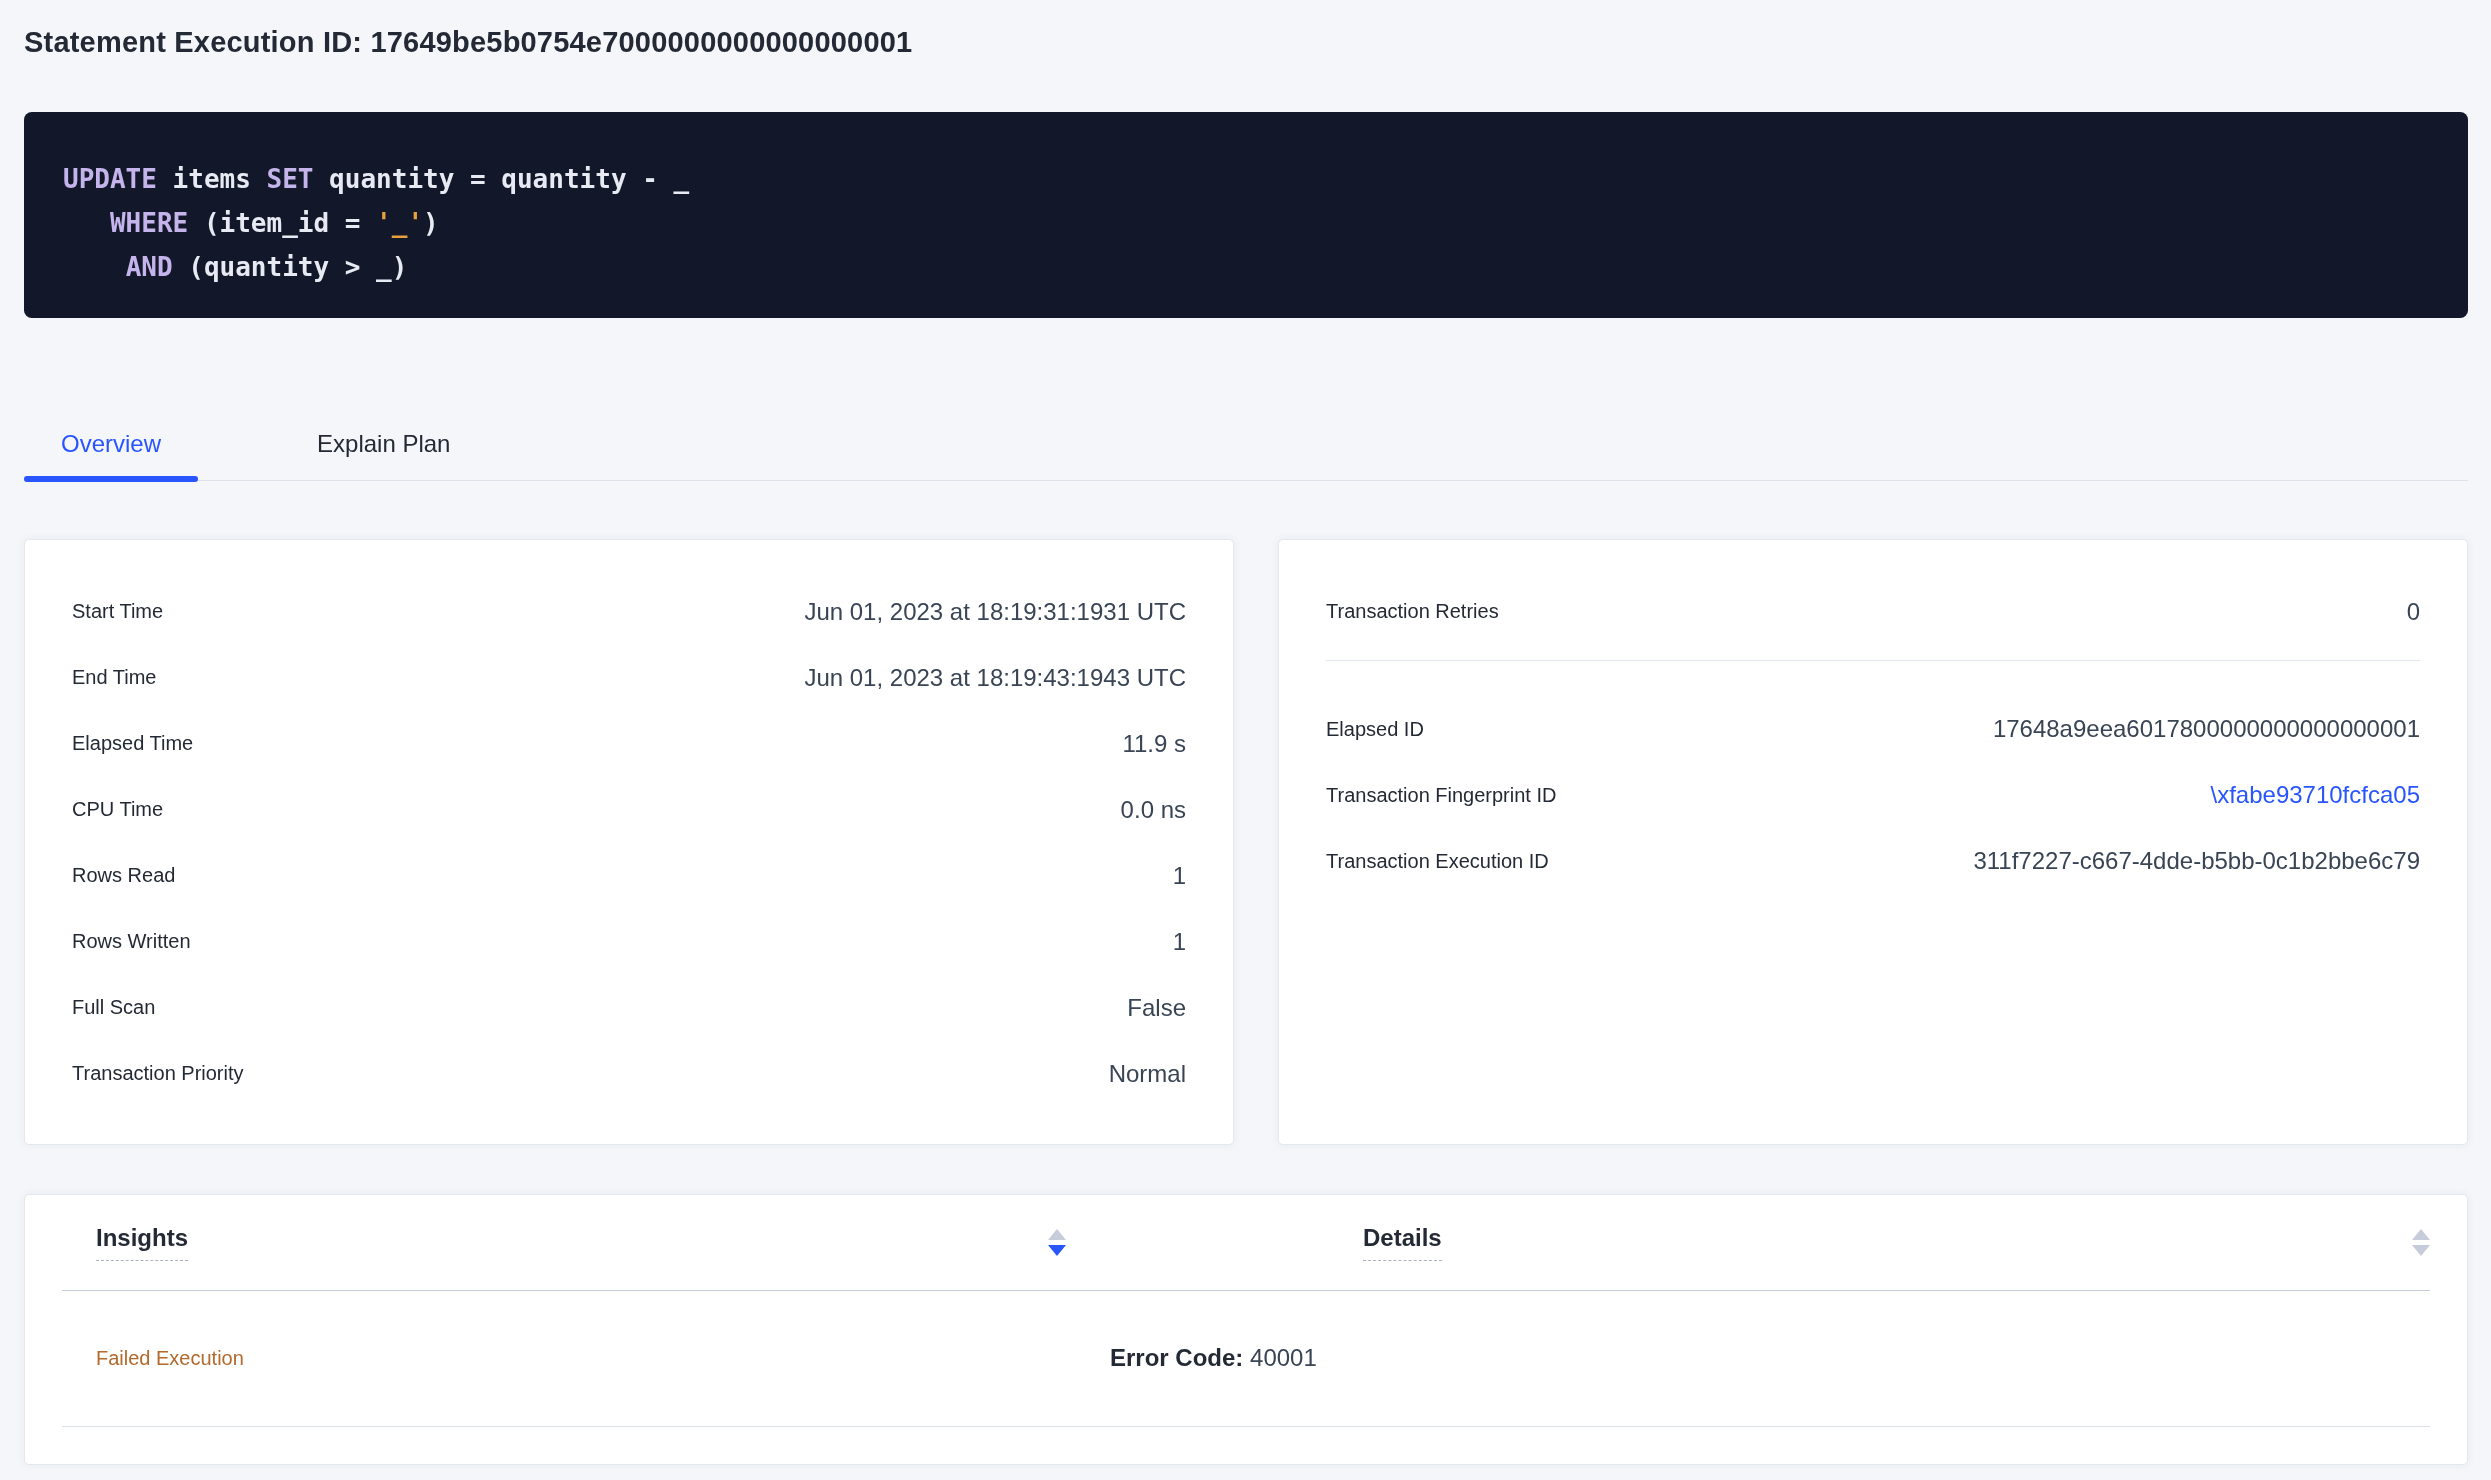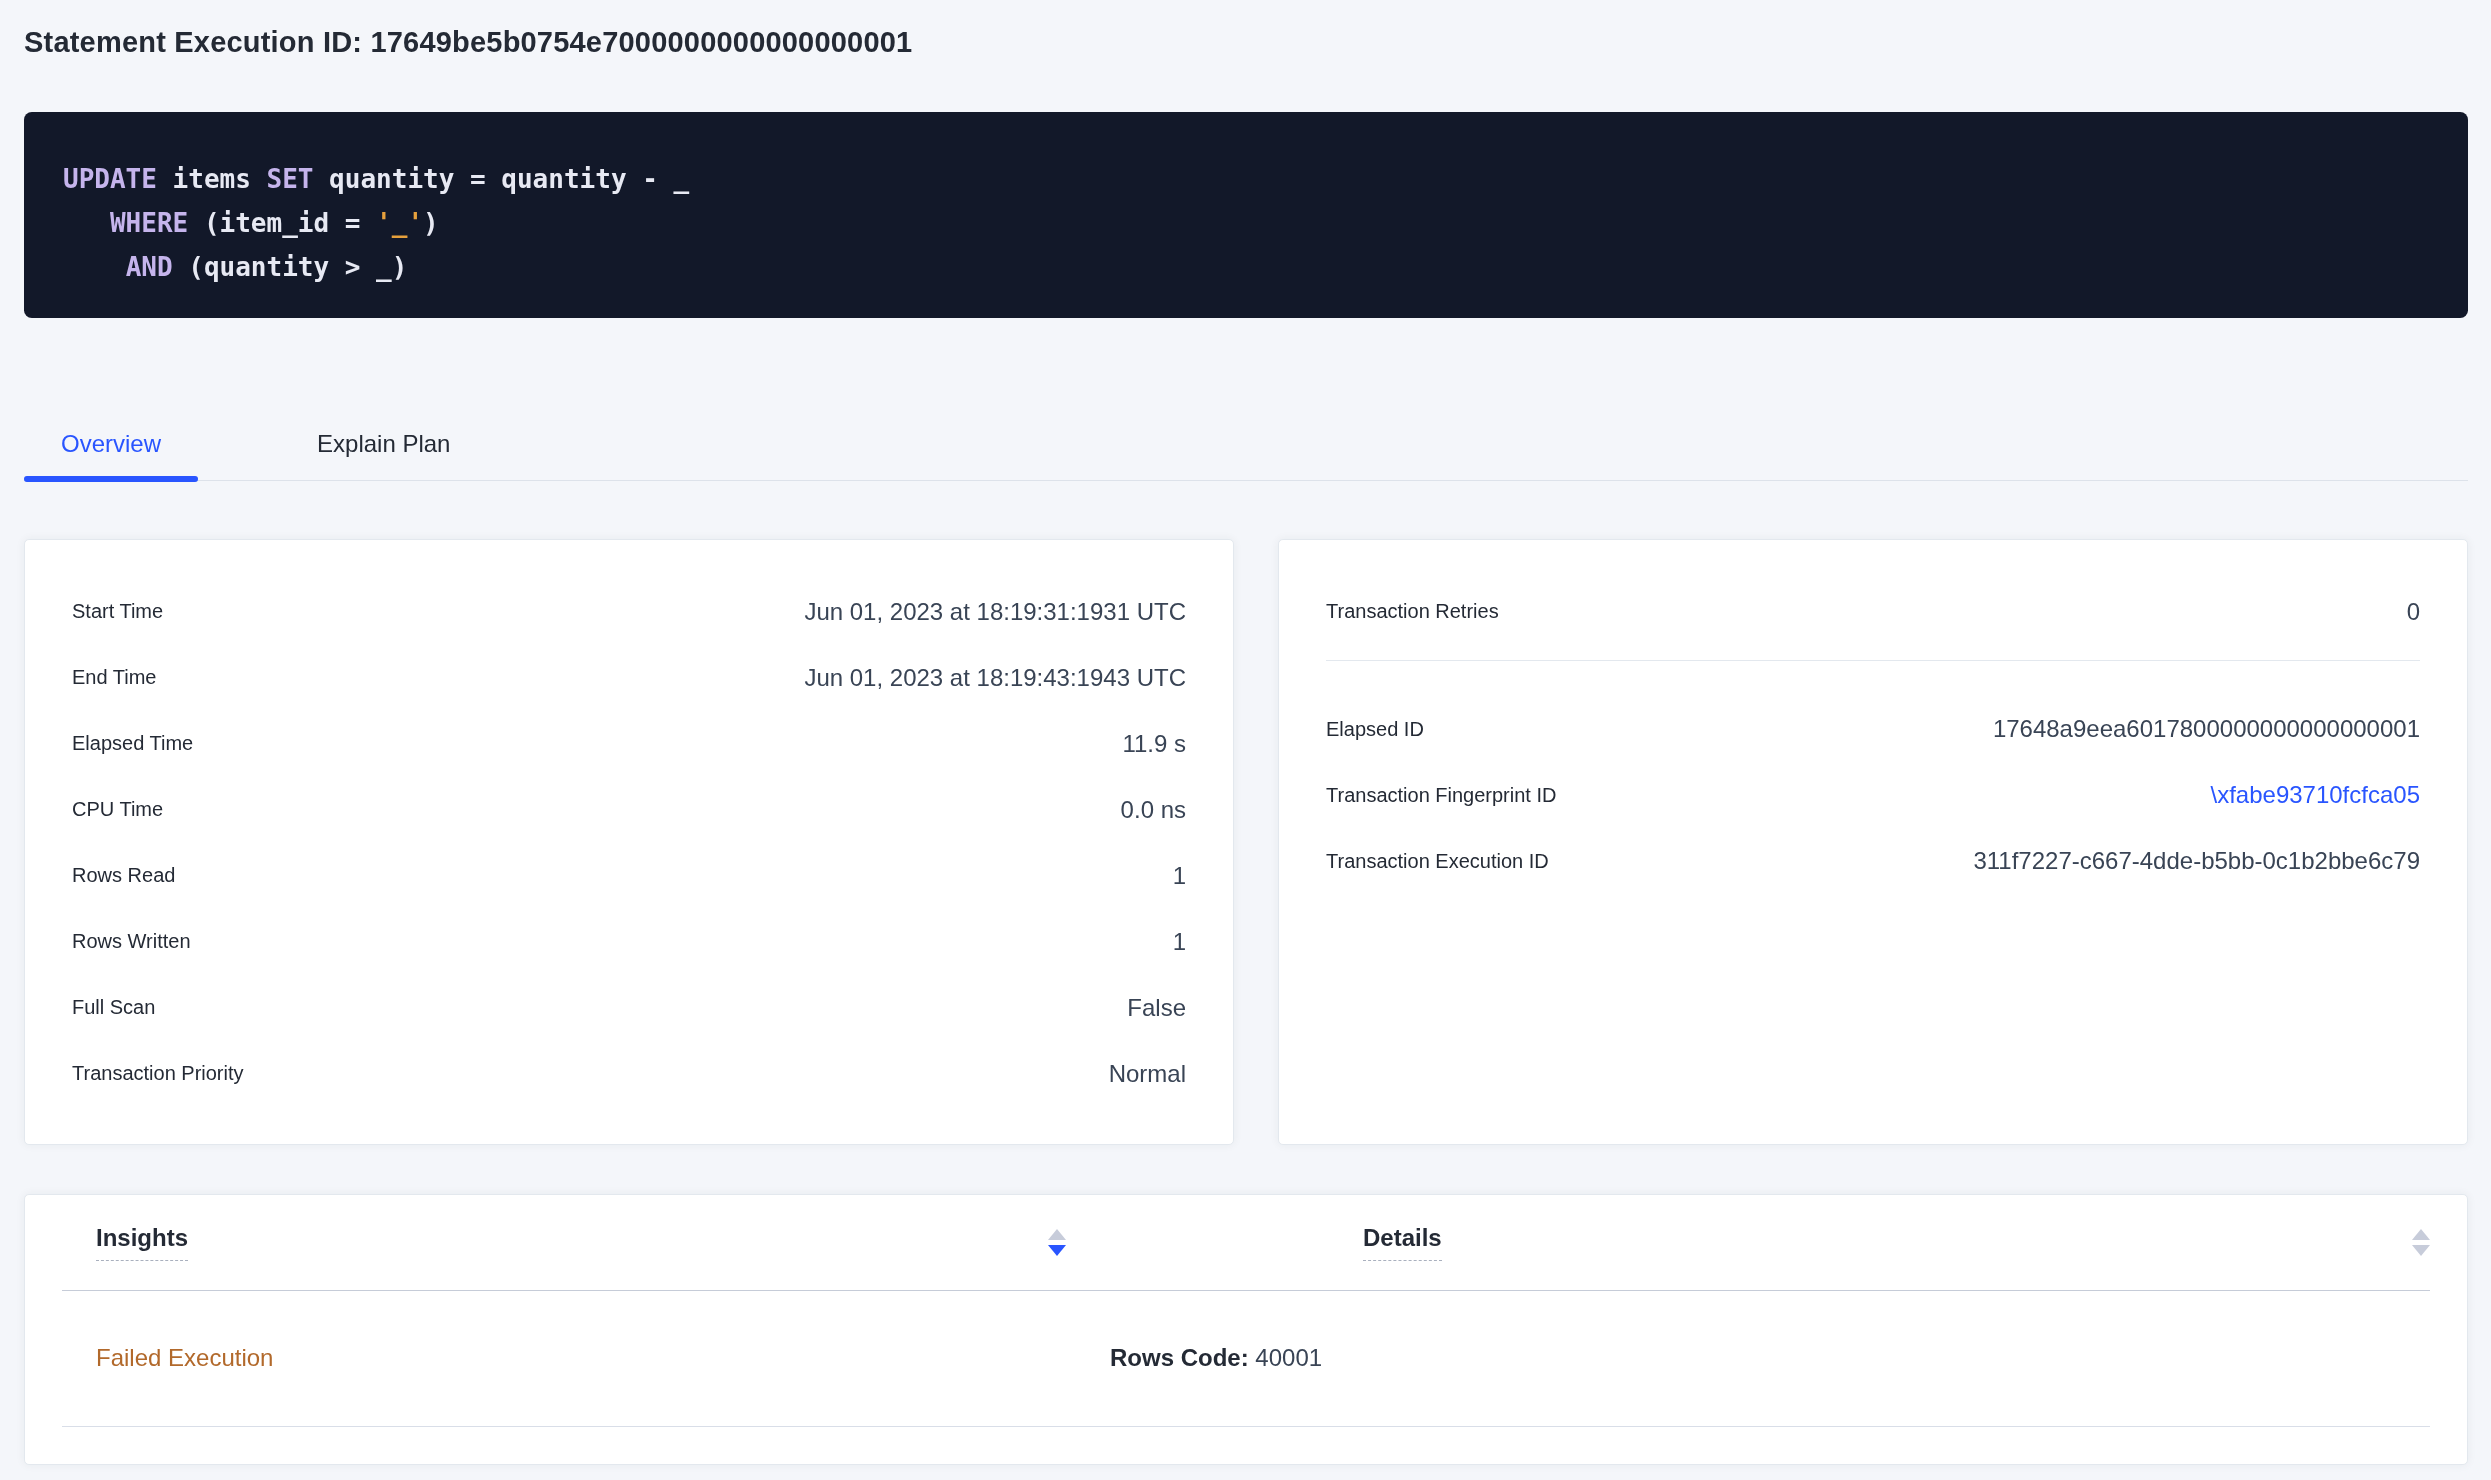--- a/index.html
+++ b/index.html
@@ -64,21 +64,21 @@
   .th-label{
     font-size:24px;font-weight:700;color:var(--ink);
     border-bottom:1.9px dashed #a9b0be;padding-bottom:8.7px;
   }
   .sort-icon{display:flex;flex-direction:column;align-items:center;margin-left:19.4px;}
   .tri{width:0;height:0;border-left:9.7px solid transparent;border-right:9.7px solid transparent;display:block;}
   .tri-up{border-bottom:11.6px solid var(--sort-gray);margin-bottom:4.9px;}
   .tri-down{border-top:11.6px solid var(--sort-gray);}
   .tri-down.sorted{border-top-color:var(--accent);}
   .trow{display:flex;align-items:center;height:136px;border-bottom:1.9px solid #d9dee8;}
-  .td-insight{width:1004px;padding-left:34px;font-size:24px;color:var(--warn);}
+  .td-insight{width:1004px;padding-left:34px;font-size:20px;color:var(--warn);}
   .td-details{width:1111px;padding-left:44px;font-size:24px;color:var(--val);}
   .td-details b{color:var(--ink);font-weight:700;}
 </style>
 </head>
 <body>
 
 <h1 class="page-title">Statement Execution ID: 17649be5b0754e7000000000000000001</h1>
 
 <div class="code-block" id="sql-box">
     <div class="code-line"><span class="tk-kw">UPDATE</span><span class="tk-pl"> items </span><span class="tk-kw">SET</span><span class="tk-pl"> quantity = quantity - _</span></div>
@@ -163,18 +163,18 @@
           <span class="th-label">Details</span>
           <span class="sort-icon">
             <i class="tri tri-up"></i>
             <i class="tri tri-down"></i>
           </span>
         </div>
       </div>
     <div id="tbody">
         <div class="trow">
           <div class="td-insight">Failed Execution</div>
-          <div class="td-details"><b>Rows Code:</b> 40001</div>
+          <div class="td-details"><b>Error Code:</b> 40001</div>
         </div>
       </div>
   </div>
 </section>
 
 
 </body></html>

